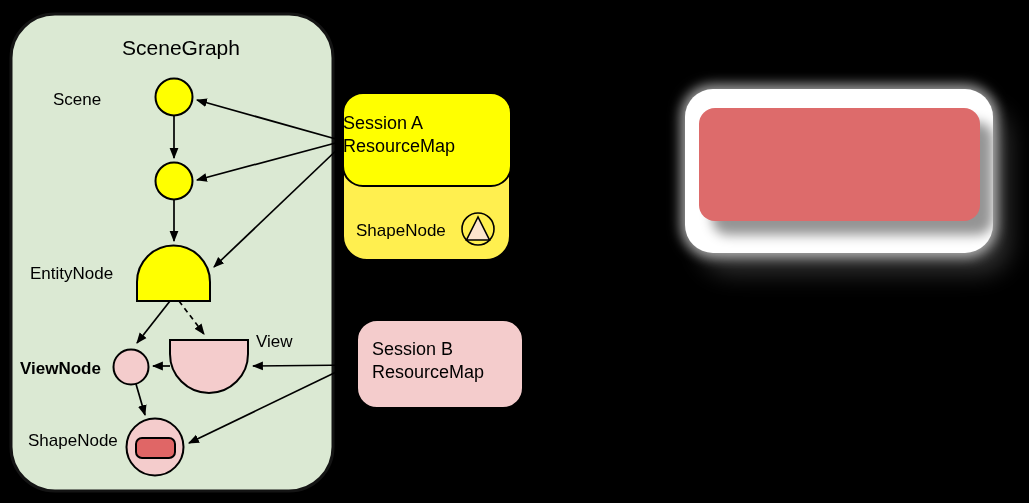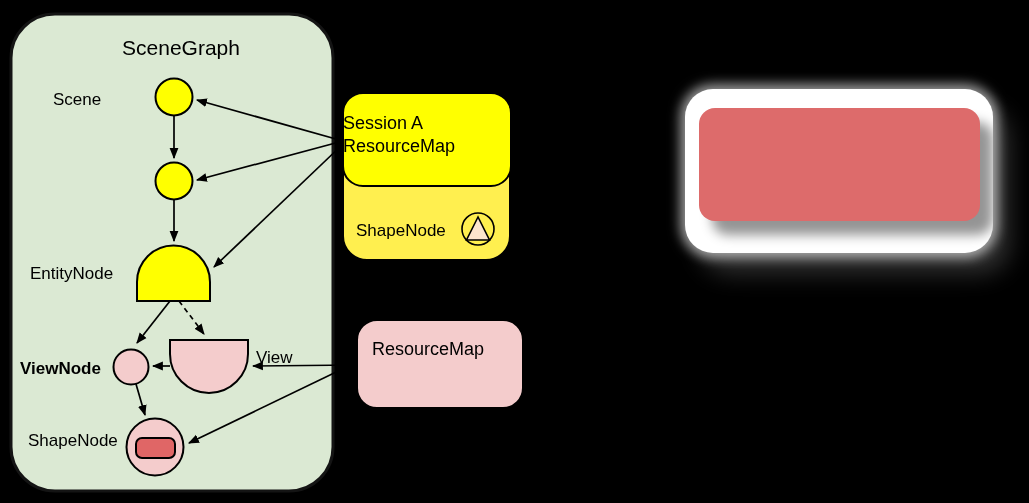--- a/index.html
+++ b/index.html
@@ -99,30 +99,31 @@
 
   <div class="lbl right" style="left:53px;top:90px;width:90px;">Scene</div>
 
 
   <div class="lbl right" style="left:30px;top:264px;width:103px;">EntityNode</div>
 
   <div class="lbl right" style="left:20px;top:359px;width:87px;font-weight:bold;">ViewNode</div>
 
   <div class="lbl right" style="left:28px;top:431px;width:97px;">ShapeNode</div>
 
-  <div class="lbl" style="left:256px;top:348px;">View</div>
+  <div class="lbl" style="left:256px;top:332px;">View</div>
 
   <div class="session-text" style="left:343px;top:112px;">
     <div>Session A</div>
     <div>ResourceMap</div>
   </div>
 
   <div class="lbl right" style="left:356px;top:221px;width:100px;">ShapeNode</div>
 
   <div class="session-text" style="left:372px;top:338px;">
+    <div>Session B</div>
     <div>ResourceMap</div>
   </div>
 
   <div id="render-frame">
     <div id="render-shape"></div>
   </div>
 
 </div>
 
 </body></html>

